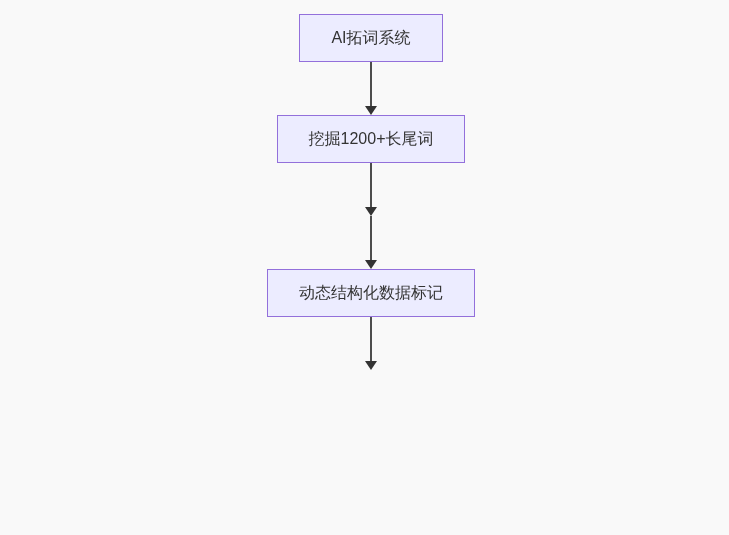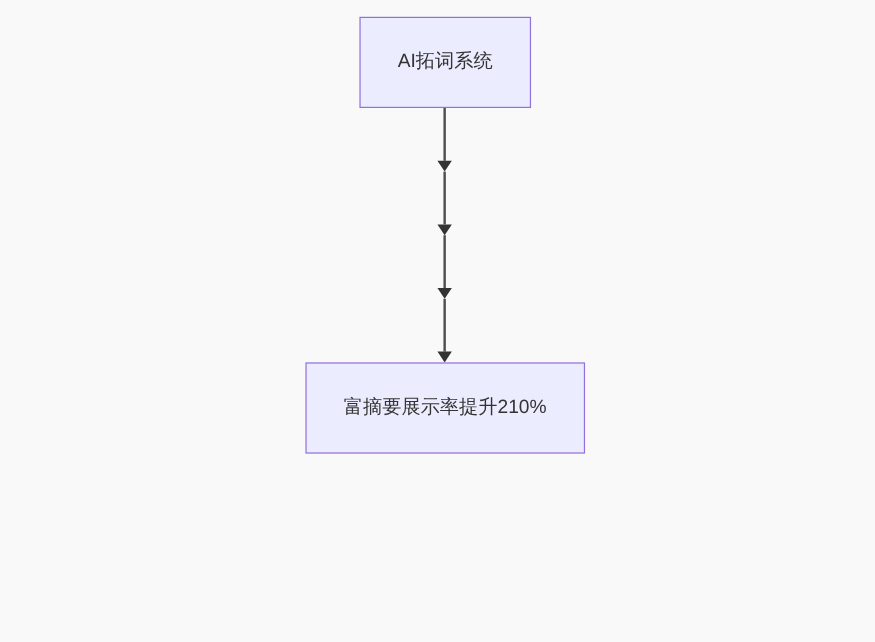--- a/index.html
+++ b/index.html
@@ -24,21 +24,21 @@
     flex-direction: column;
     align-items: center;
   }
   .node {
     box-sizing: border-box;
     background: #ECECFF;
     border: 1px solid #9370DB;
     color: #333333;
     font-size: 16px;
     line-height: 22px;
-    padding: 26px 31px;
+    padding: 12px 31px;
     white-space: nowrap;
     text-align: center;
   }
   .connector {
     display: flex;
     flex-direction: column;
     align-items: center;
     height: 53px;
   }
   .connector .line {
@@ -62,36 +62,39 @@
 
     <div class="node">
       <span>AI拓词系统</span>
     </div>
 
     <div class="connector">
       <div class="line"></div>
       <div class="arrowhead"></div>
     </div>
 
-
-    <div class="connector">
-      <div class="line"></div>
-      <div class="arrowhead"></div>
+    <div class="node">
+      <span>挖掘1200+长尾词</span>
     </div>
-
 
     <div class="connector">
       <div class="line"></div>
       <div class="arrowhead"></div>
     </div>
 
 
     <div class="connector">
       <div class="line"></div>
       <div class="arrowhead"></div>
     </div>
 
     <div class="node">
-      <span>富摘要展示率提升210%</span>
+      <span>动态结构化数据标记</span>
     </div>
+
+    <div class="connector">
+      <div class="line"></div>
+      <div class="arrowhead"></div>
+    </div>
+
 
   </div>
 </div>
 
 </body></html>

